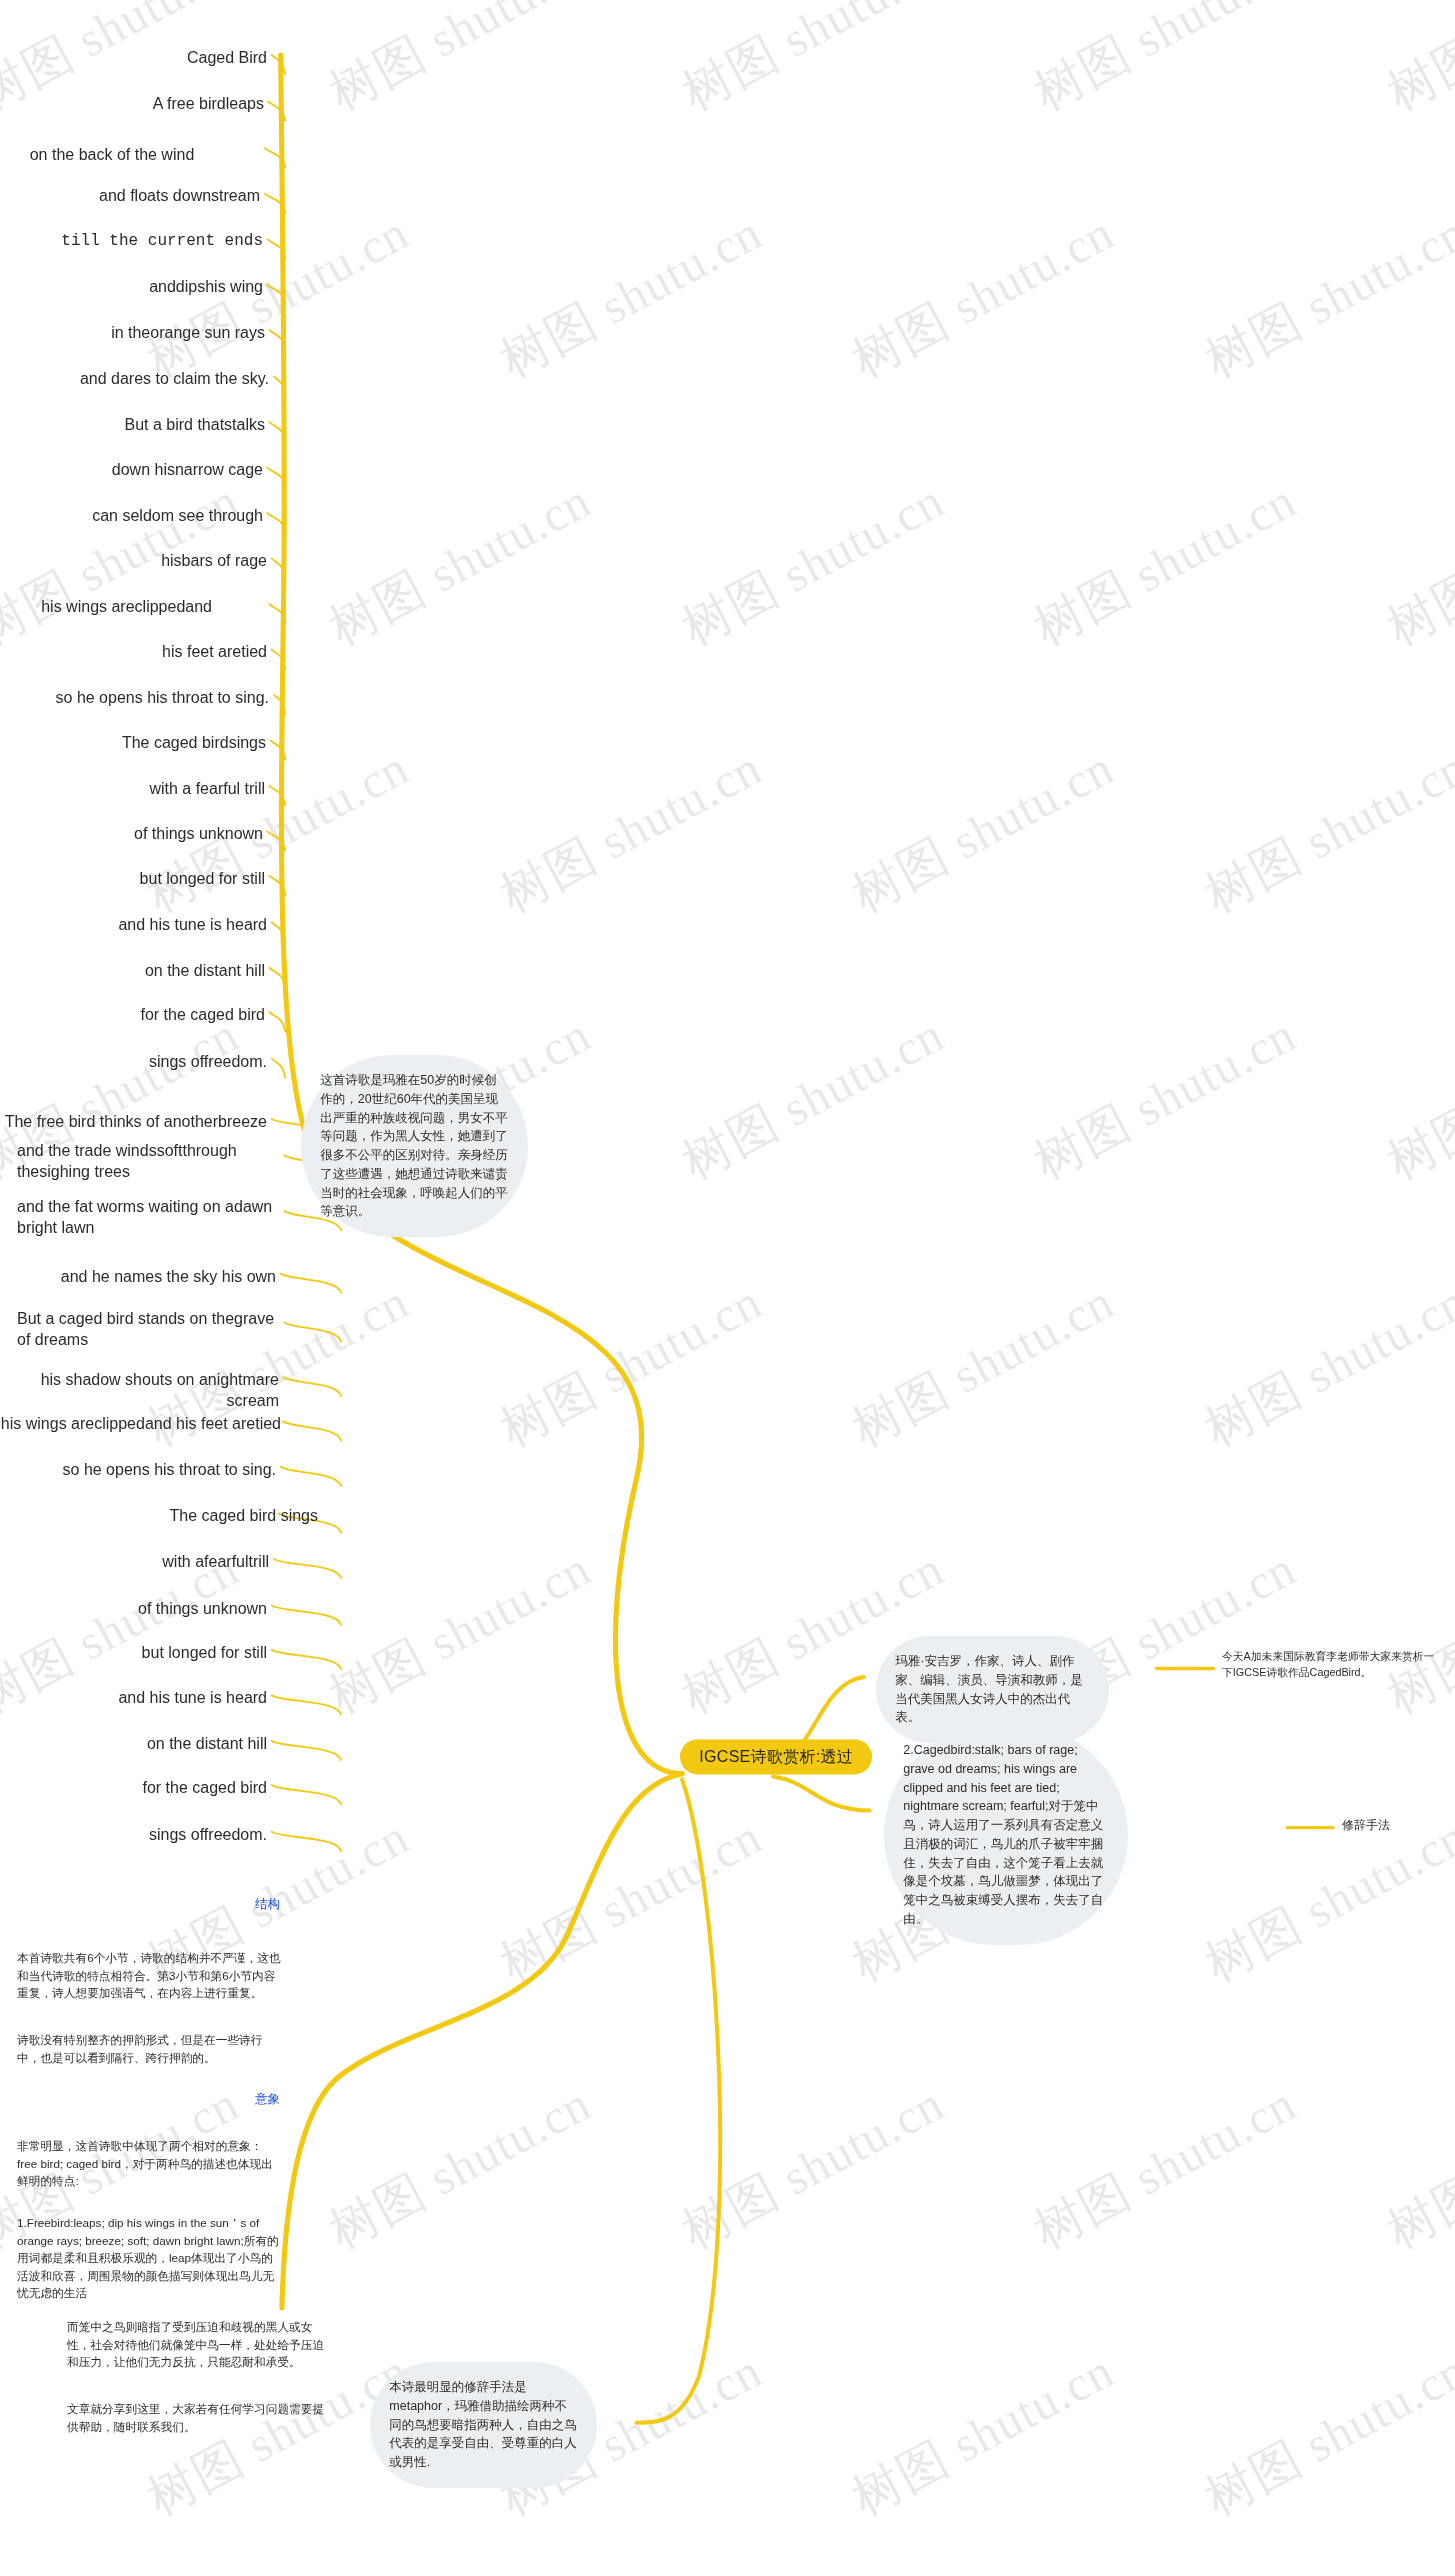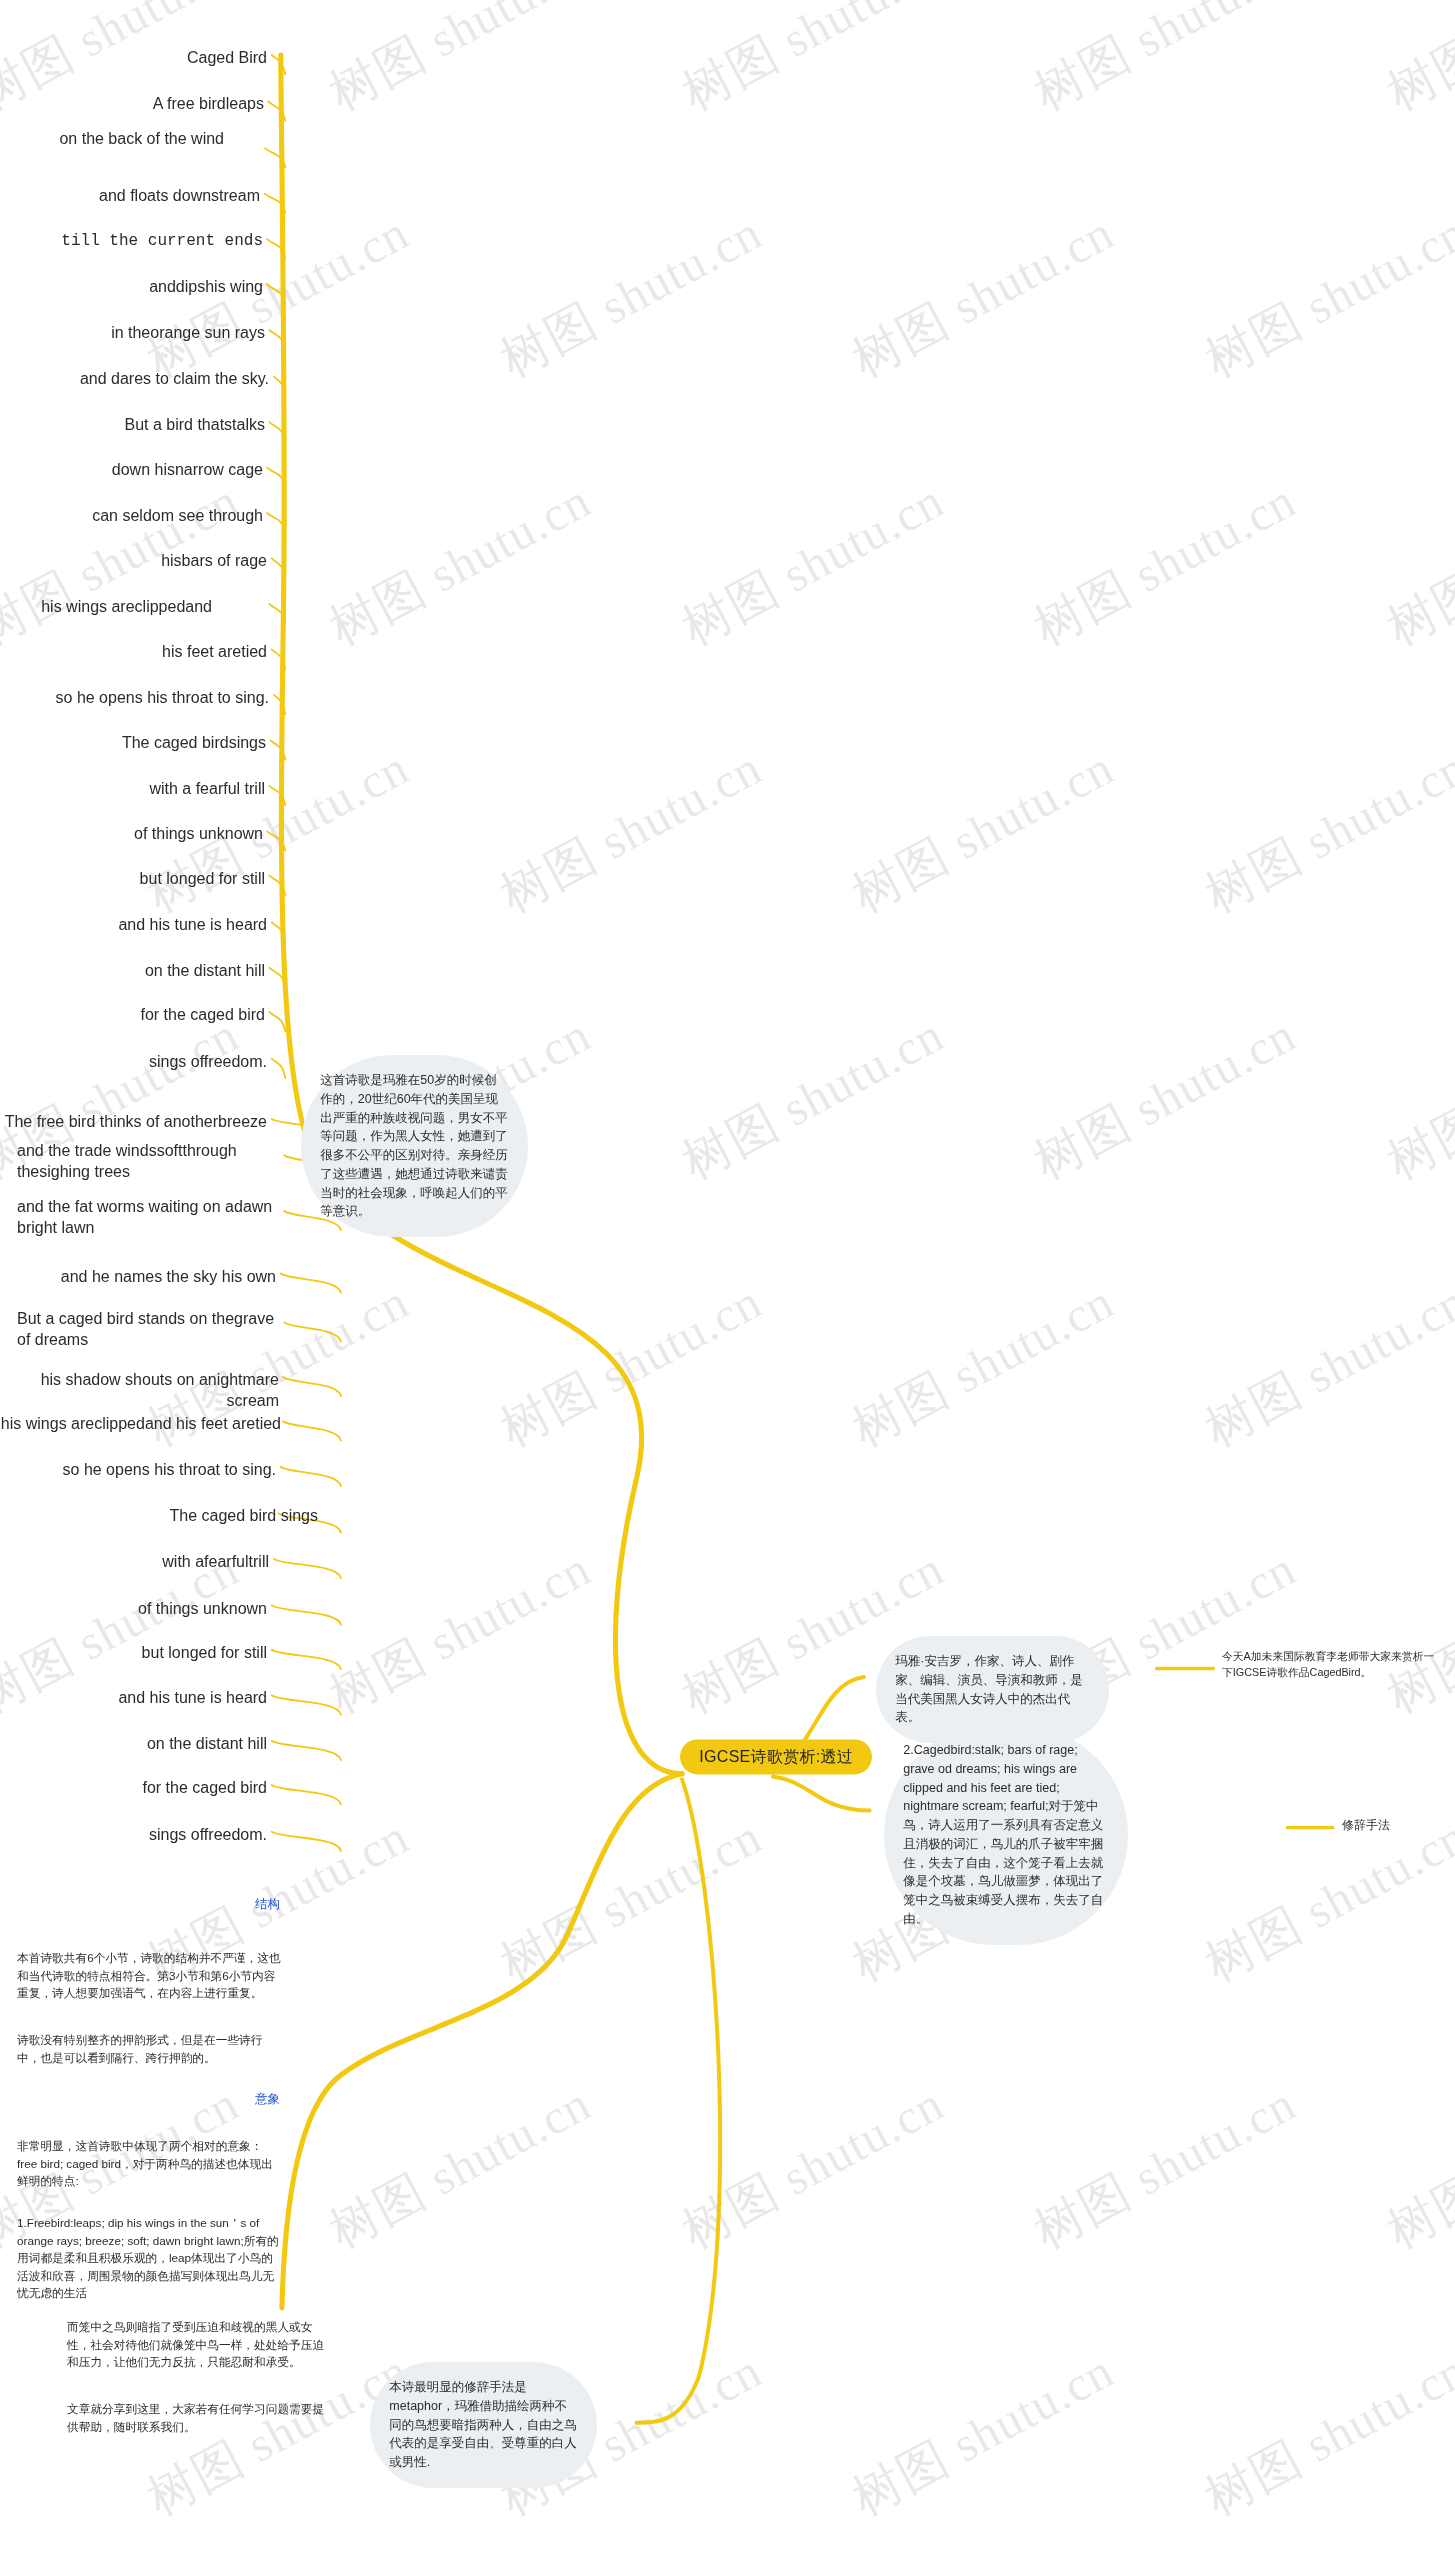--- a/index.html
+++ b/index.html
@@ -238,21 +238,21 @@
         <path d="M600,3016 C594,2990 492,2994 478,2982"></path>
         <path d="M600,3096 C594,3070 492,3074 478,3062"></path>
         <path d="M600,3174 C594,3148 492,3152 478,3140"></path>
         <path d="M600,3256 C594,3230 492,3234 478,3222"></path>
       </g>
   </svg>
 
   <div id="poem-layer">
       <div class="leaf" style="left: 0px; width: 267px; top: 47px;">Caged Bird</div>
       <div class="leaf" style="left: 0px; width: 264px; top: 93px;">A free birdleaps</div>
-      <div class="leaf" style="left: 0px; width: 224px; top: 128px;">on the back of the wind</div>
+      <div class="leaf" style="left: 0px; width: 224px; top: 144px; text-align: center;">on the back of the wind</div>
       <div class="leaf" style="left: 0px; width: 260px; top: 185px;">and floats downstream</div>
       <div class="leaf" style="left: 0px; width: 263px; top: 231px; font-family: Liberation Mono, monospace;">till the current ends</div>
       <div class="leaf" style="left: 0px; width: 263px; top: 276px;">anddipshis wing</div>
       <div class="leaf" style="left: 0px; width: 265px; top: 322px;">in theorange sun rays</div>
       <div class="leaf" style="left: 0px; width: 269px; top: 368px;">and dares to claim the sky.</div>
       <div class="leaf" style="left: 0px; width: 265px; top: 414px;">But a bird thatstalks</div>
       <div class="leaf" style="left: 0px; width: 263px; top: 459px;">down hisnarrow cage</div>
       <div class="leaf" style="left: 0px; width: 263px; top: 505px;">can seldom see through</div>
       <div class="leaf" style="left: 0px; width: 267px; top: 550px;">hisbars of rage</div>
       <div class="leaf" style="left: 0px; width: 212px; top: 596px;">his wings areclippedand</div>

